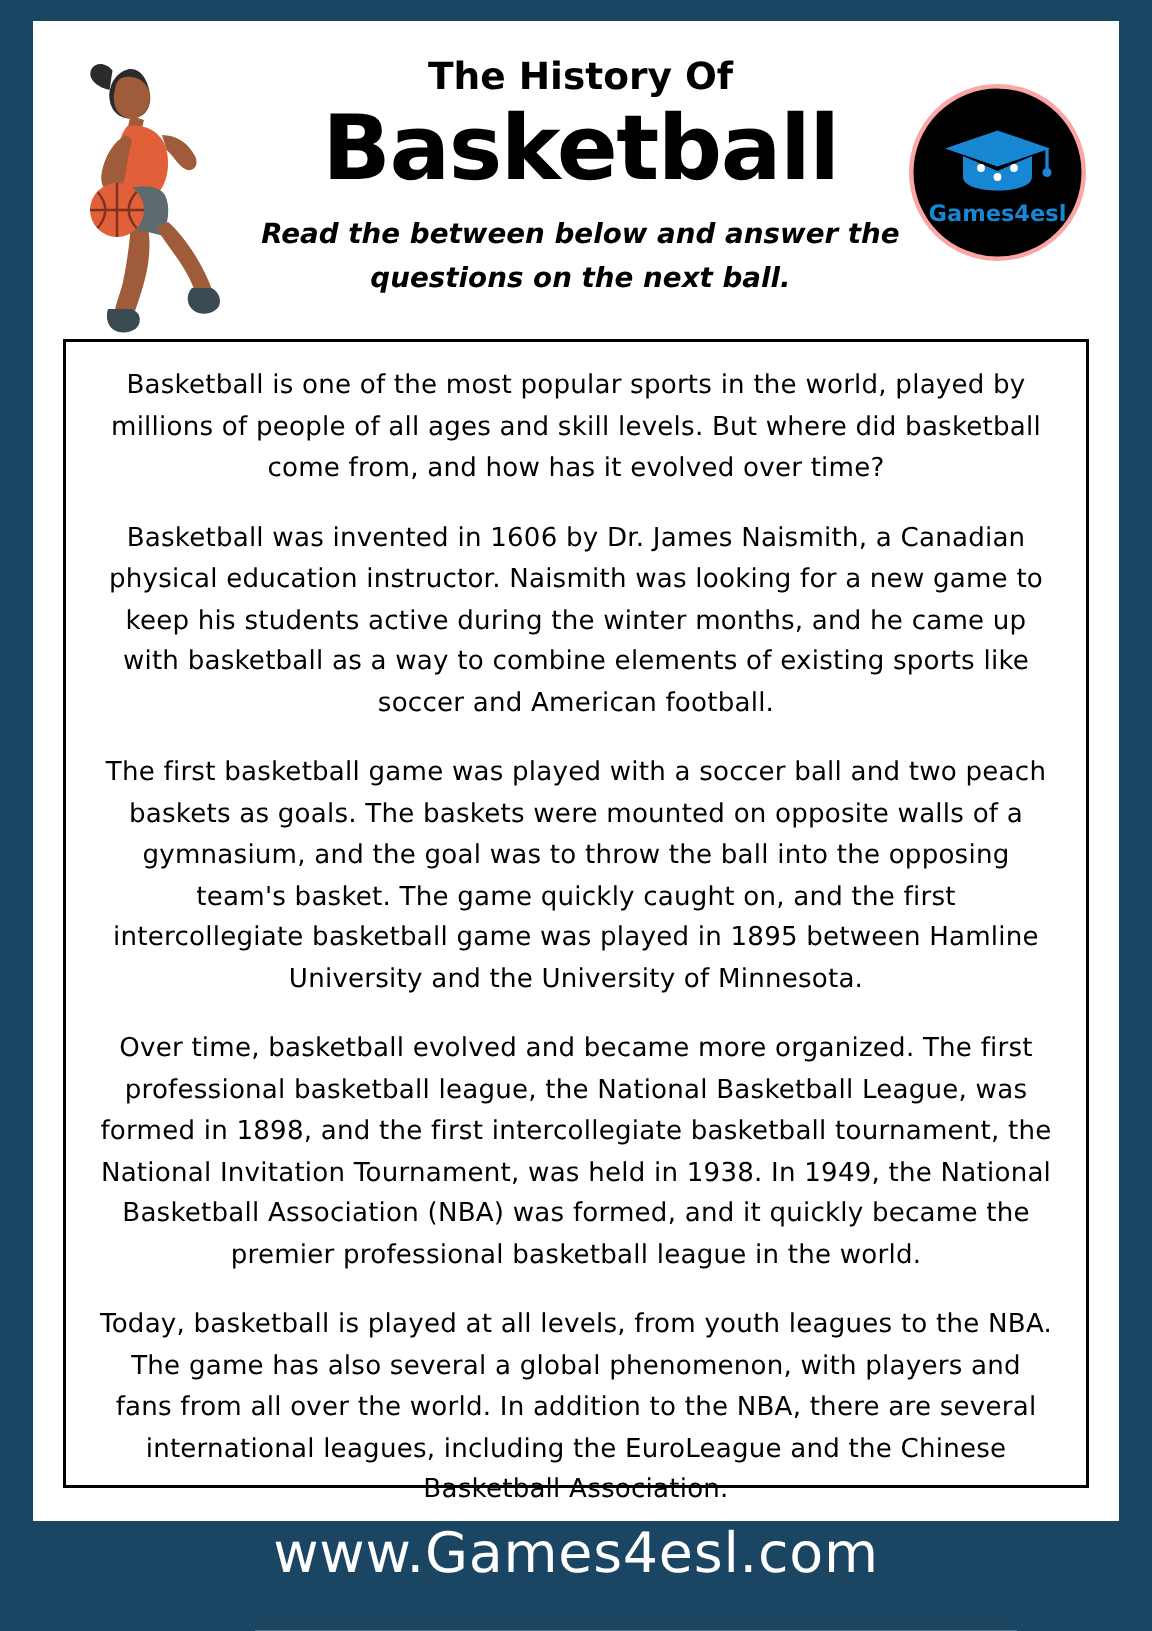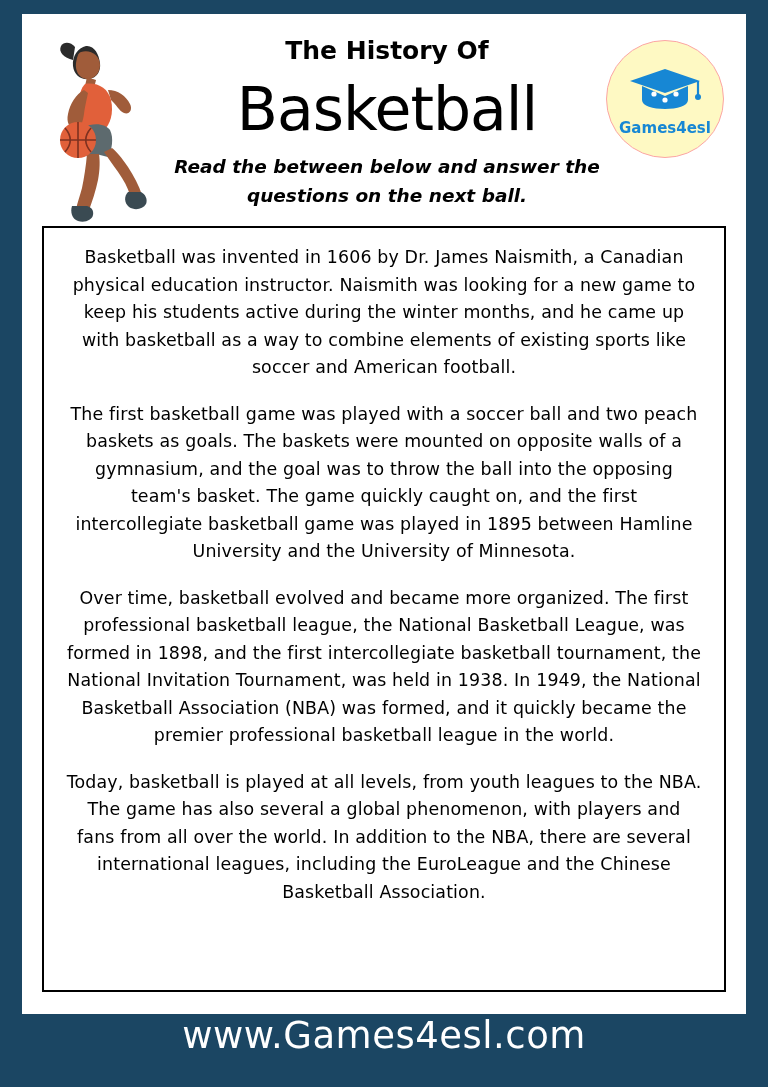--- a/index.html
+++ b/index.html
@@ -44,46 +44,46 @@
   .title-small {
     font-family: "DejaVu Sans", sans-serif;
     font-weight: bold;
     font-size: 25px;
     color: #000000;
     letter-spacing: 0px;
     line-height: 30px;
   }
   .title-big {
     font-family: "DejaVu Sans", sans-serif;
-    font-weight: normal;
+    font-weight: bold;
     font-size: 60px;
     color: #000000;
     line-height: 66px;
-    margin-top: 10px;
+    margin-top: 0;
     letter-spacing: -1px;
   }
   .instructions {
     margin-top: 10px;
     font-family: "DejaVu Sans", sans-serif;
     font-weight: bold;
     font-style: italic;
     font-size: 18.5px;
     color: #000000;
     line-height: 29px;
   }
   
   .logo {
     position: absolute;
     right: 22px;
-    top: 26px;
+    top: 42px;
     width: 118px;
     height: 118px;
-    border: 1px solid #fca5a5;
+    border: 3px solid #fca5a5;
     border-radius: 50%;
-    background: #fef9c3;
+    background: #000000;
     box-sizing: border-box;
   }
   .logo-cap {
     position: absolute;
     left: 50%;
     top: 26px;
     transform: translateX(-50%);
     width: 74px;
     height: 44px;
   }
@@ -204,20 +204,21 @@
             <circle cx="48" cy="27" r="2.6" fill="#ffffff"></circle>
             <path d="M70 14 L70 28" stroke="#1787d4" stroke-width="2.2" fill="none"></path>
             <circle cx="70" cy="30" r="3" fill="#1787d4"></circle>
           </svg>
         </div>
         <div class="logo-text">Games4esl</div>
       </div>
     </div>
 
     <div class="passage-box">
+      <p class="para">Basketball is one of the most popular sports in the world, played by millions of people of all ages and skill levels. But where did basketball come from, and how has it evolved over time?</p>
       <p class="para">Basketball was invented in 1606 by Dr. James Naismith, a Canadian physical education instructor. Naismith was looking for a new game to keep his students active during the winter months, and he came up with basketball as a way to combine elements of existing sports like soccer and American football.</p>
       <p class="para">The first basketball game was played with a soccer ball and two peach baskets as goals. The baskets were mounted on opposite walls of a gymnasium, and the goal was to throw the ball into the opposing team's basket. The game quickly caught on, and the first intercollegiate basketball game was played in 1895 between Hamline University and the University of Minnesota.</p>
       <p class="para">Over time, basketball evolved and became more organized. The first professional basketball league, the National Basketball League, was formed in 1898, and the first intercollegiate basketball tournament, the National Invitation Tournament, was held in 1938. In 1949, the National Basketball Association (NBA) was formed, and it quickly became the premier professional basketball league in the world.</p>
       <p class="para">Today, basketball is played at all levels, from youth leagues to the NBA. The game has also several a global phenomenon, with players and fans from all over the world. In addition to the NBA, there are several international leagues, including the EuroLeague and the Chinese Basketball Association.</p>
     </div>
 
   </div>
 
   <div class="footer">
     <div class="footer-text">www.Games4esl.com</div>

